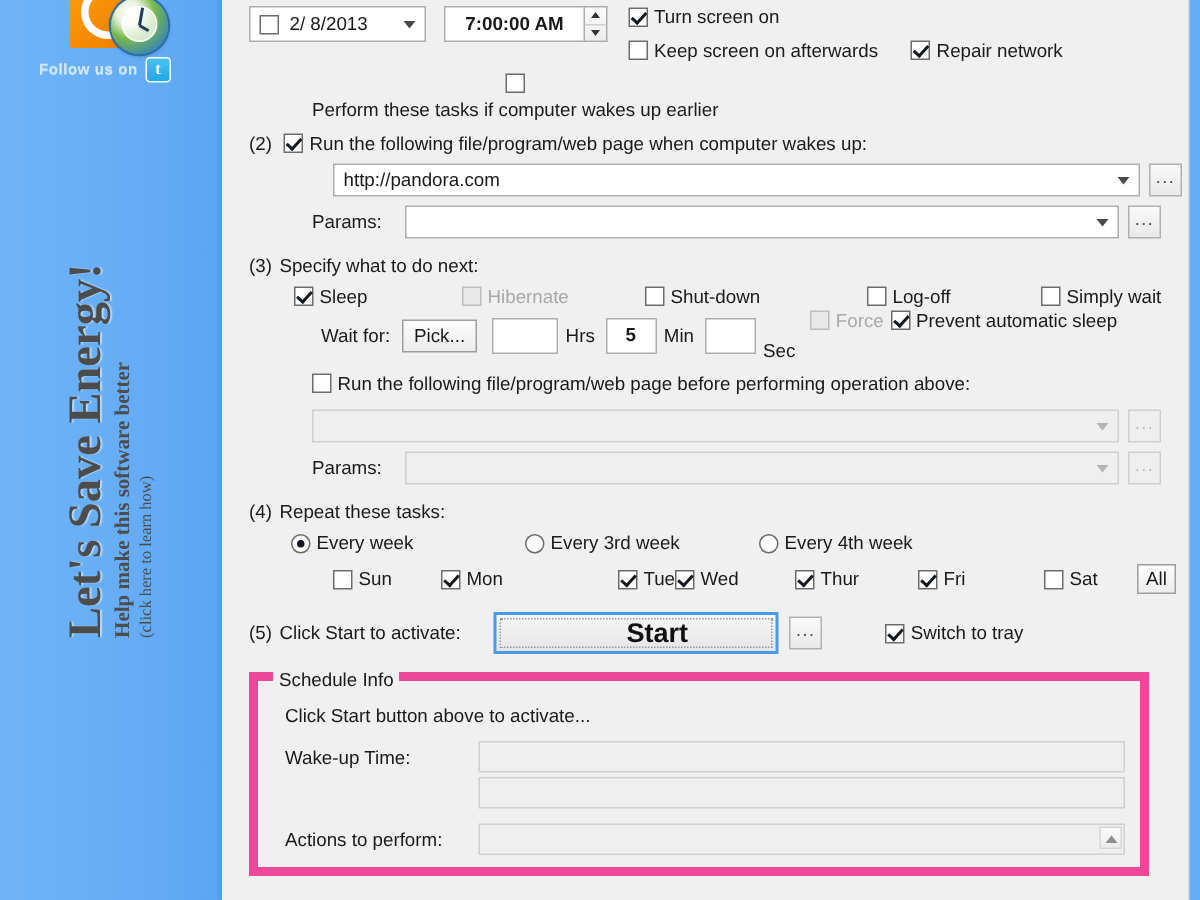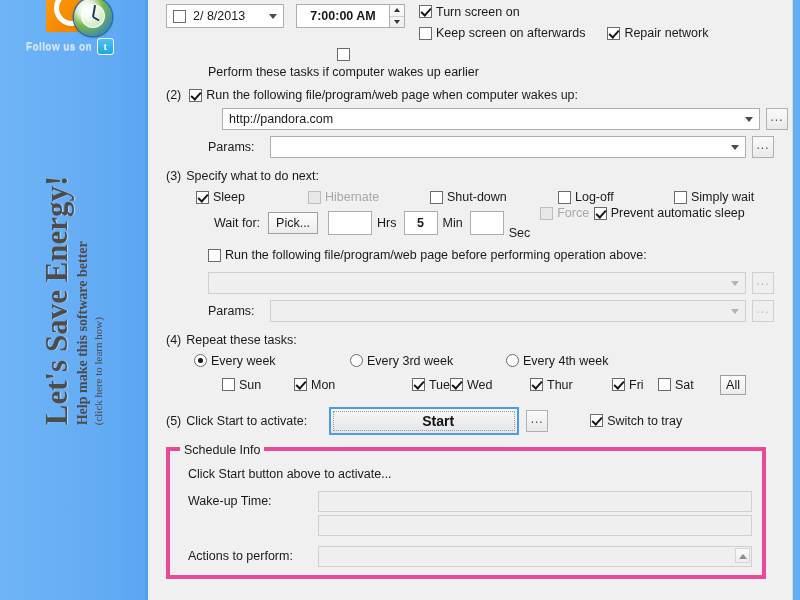--- a/index.html
+++ b/index.html
@@ -284,33 +284,33 @@
     display: flex;
     align-items: center;
     justify-content: center;
   }
 
   .startbtn {
     width: 190px; height: 28px;
     background: linear-gradient(to bottom, #f6f6f6, #e6e6e6);
     border: 2px solid #4a9ae6;
     display: flex; align-items: center; justify-content: center;
-    font-size: 14px; font-weight: bold; color: #111;
+    font-size: 18px; font-weight: bold; color: #111;
     position: relative;
     padding-left: 28px;
   }
   .startbtn::before {
     content: "";
     position: absolute;
     left: 2px; top: 2px; right: 2px; bottom: 2px;
     border: 1px dotted #9a9a9a;
   }
 
   .group {
-    border: 4px solid #ec4899;
+    border: 6px solid #ec4899;
     position: relative;
     padding: 14px 10px 8px 10px;
     margin-top: 12px;
   }
   .group-title {
     position: absolute;
     top: -8px; left: 10px;
     background: #f0f0f0;
     padding: 0 4px;
     font-size: 12.5px;
@@ -447,21 +447,21 @@
           <span class="lbl">Sleep</span>
         </div>
         <div class="cbrow" style="width:122px;">
           <span class="cb dis"></span>
           <span class="lbl lbl-dim">Hibernate</span>
         </div>
         <div class="cbrow" style="width:128px;">
           <span class="cb"></span>
           <span class="lbl">Shut-down</span>
         </div>
-        <div class="cbrow" style="width:116px;">
+        <div class="cbrow" style="width:116px;margin-left:20px;">
           <span class="cb"></span>
           <span class="lbl">Log-off</span>
         </div>
         <div class="cbrow">
           <span class="cb"></span>
           <span class="lbl">Simply wait</span>
         </div>
       </div>
 
       
@@ -544,21 +544,21 @@
           <span class="lbl">Tue</span>
         </div>
         <div class="cbrow" style="width:80px;">
           <span class="cb checked"></span>
           <span class="lbl">Wed</span>
         </div>
         <div class="cbrow" style="width:82px;">
           <span class="cb checked"></span>
           <span class="lbl">Thur</span>
         </div>
-        <div class="cbrow" style="width:46px;">
+        <div class="cbrow" style="width:84px;">
           <span class="cb checked"></span>
           <span class="lbl">Fri</span>
         </div>
         <div class="cbrow" style="width:62px;">
           <span class="cb"></span>
           <span class="lbl">Sat</span>
         </div>
         <div class="btn" style="width:26px; height:20px;">All</div>
       </div>
 

